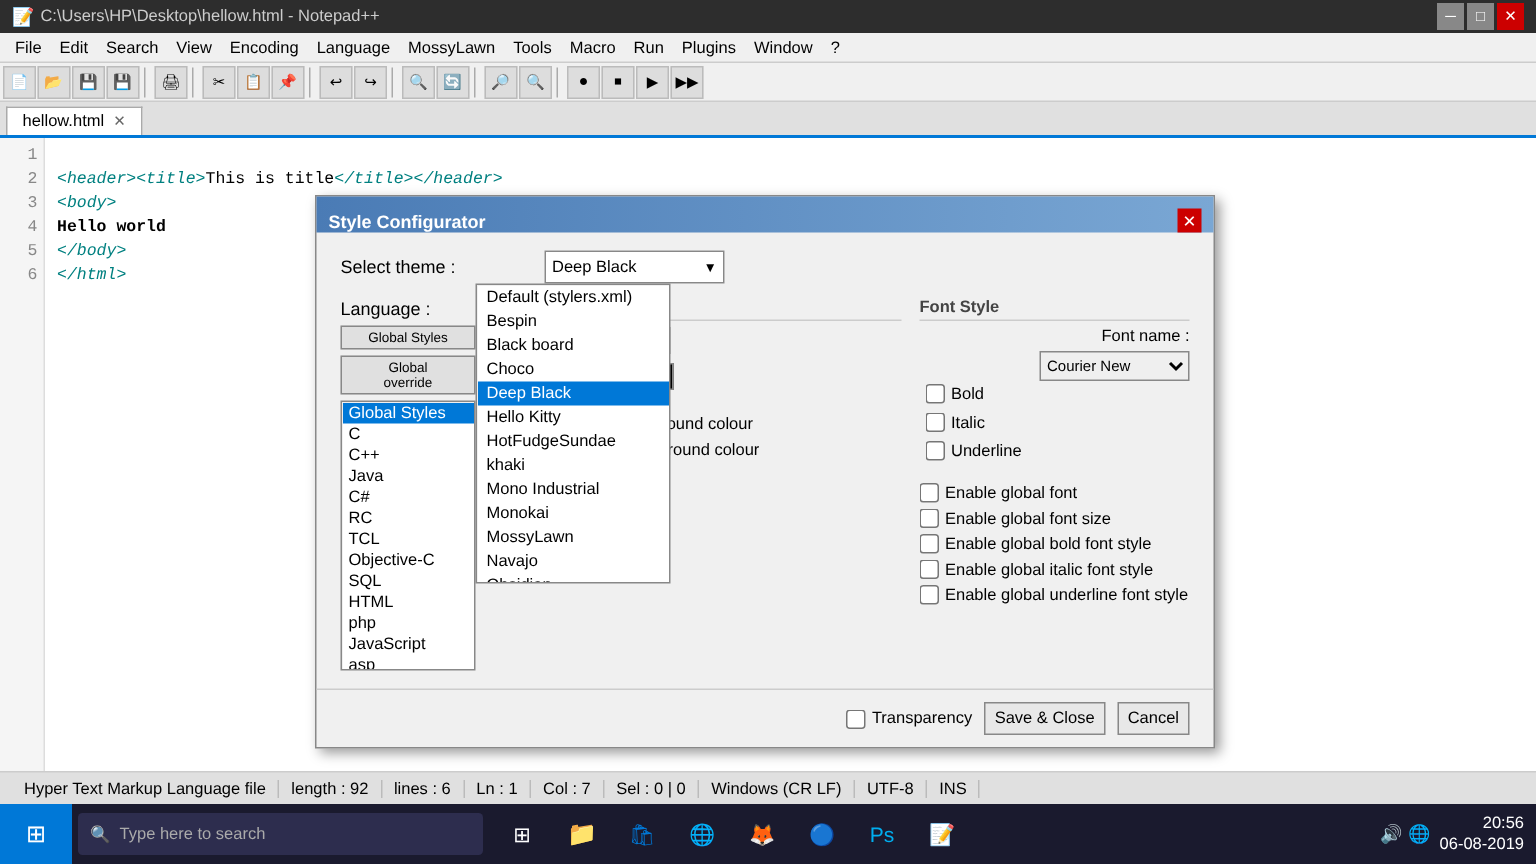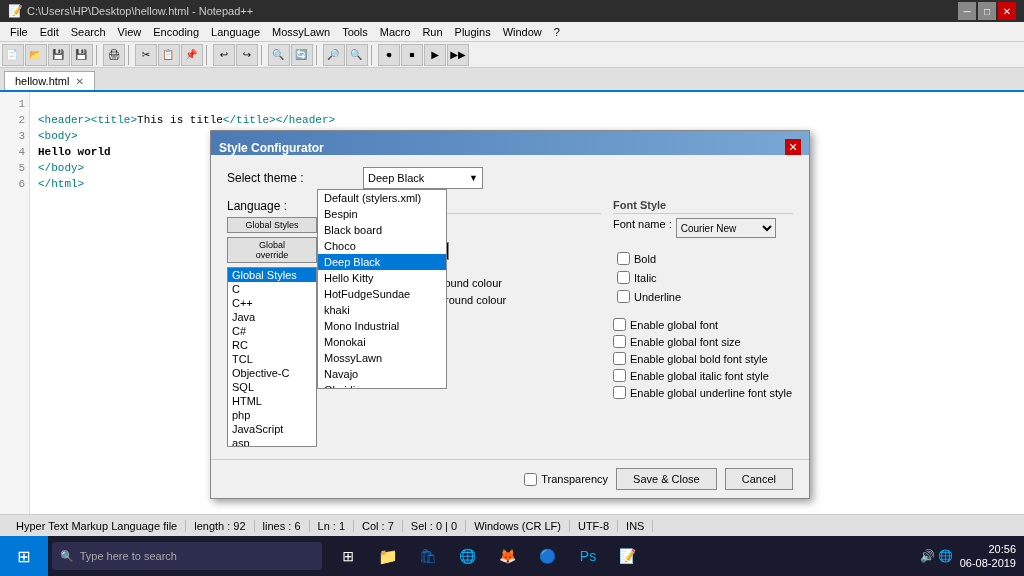--- a/index.html
+++ b/index.html
@@ -26,21 +26,21 @@
     
     .tab-bar { background: #e0e0e0; height: 24px; display: flex; align-items: flex-end; padding: 0 4px; border-bottom: 2px solid #0078d7; }
     .tab { background: #fff; border: 1px solid #aaa; border-bottom: none; padding: 3px 10px; font-size: 11px; cursor: pointer; display: flex; align-items: center; gap: 6px; }
     .tab-close { font-size: 10px; color: #666; cursor: pointer; }
 
     
     .editor { background: #fff; flex: 1; display: flex; overflow: hidden; }
     .line-numbers { background: #f5f5f5; width: 30px; padding: 4px 4px; color: #888; font-size: 11px; font-family: 'Courier New', monospace; line-height: 16px; text-align: right; border-right: 1px solid #ddd; }
     .code-area { padding: 4px 8px; font-size: 11px; font-family: 'Courier New', monospace; line-height: 16px; color: #000; flex: 1; }
     .code-line { height: 16px; }
-    .tag { color: #008080; }
+    .tag { color: #008080; font-style: italic; }
     .text-content { color: #000; }
     .bold-text { font-weight: bold; color: #000; }
 
     
     .status-bar { background: #e0e0e0; height: 22px; display: flex; align-items: center; padding: 0 8px; font-size: 11px; color: #000; border-top: 1px solid #ccc; justify-content: space-between; }
     .status-left { display: flex; gap: 0; }
     .status-seg { padding: 0 8px; border-right: 1px solid #bbb; }
 
     
     .taskbar { background: #1a1a2e; height: 40px; display: flex; align-items: center; position: absolute; bottom: 0; left: 0; right: 0; }
@@ -78,28 +78,28 @@
     .col-middle .section-title { font-size: 11px; font-weight: bold; color: #444; margin-bottom: 4px; border-bottom: 1px solid #ccc; padding-bottom: 2px; }
     .colour-row { display: flex; align-items: center; gap: 8px; margin-bottom: 6px; font-size: 11px; }
     .colour-box { width: 20px; height: 18px; border: 1px solid #888; cursor: pointer; }
     .colour-box.white { background: #fff; }
     .colour-box.black { background: #000; }
     .checkbox-row { display: flex; align-items: center; gap: 4px; font-size: 11px; margin-bottom: 4px; }
     .checkbox-row input { cursor: pointer; }
 
     .col-right { width: 180px; }
     .col-right .section-title { font-size: 11px; font-weight: bold; color: #444; margin-bottom: 4px; border-bottom: 1px solid #ccc; padding-bottom: 2px; }
-    .font-name-row { display: flex; align-items: flex-start; gap: 4px; font-size: 11px; margin-bottom: 14px; }
+    .font-name-row { display: flex; align-items: flex-end; gap: 4px; font-size: 11px; margin-bottom: 2px; flex-direction: column; }
     .font-name-select { width: 100px; height: 20px; font-size: 10px; border: 1px solid #888; }
     .font-size-row { display: flex; align-items: center; gap: 4px; font-size: 11px; margin-bottom: 4px; }
     .font-size-select { width: 40px; height: 20px; font-size: 10px; border: 1px solid #888; }
     .font-check-row { display: flex; align-items: center; gap: 4px; font-size: 11px; margin-bottom: 3px; }
 
     .dialog-footer { display: flex; justify-content: flex-end; align-items: center; padding: 8px 16px; gap: 8px; border-top: 1px solid #ccc; }
-    .dialog-btn { padding: 4px 16px; font-size: 11px; border: 1px solid #888; background: #e8e8e8; cursor: pointer; }
+    .dialog-btn { padding: 4px 6px; font-size: 11px; border: 1px solid #888; background: #e8e8e8; cursor: pointer; }
     .transparency-row { display: flex; align-items: center; gap: 4px; font-size: 11px; }
 
     .editor-wrapper { display: flex; flex: 1; }
   </style>
 </head>
 <body>
 
 <div class="title-bar">
   <div class="title-bar-left">
     <span style="font-size:12px;">📝</span>

